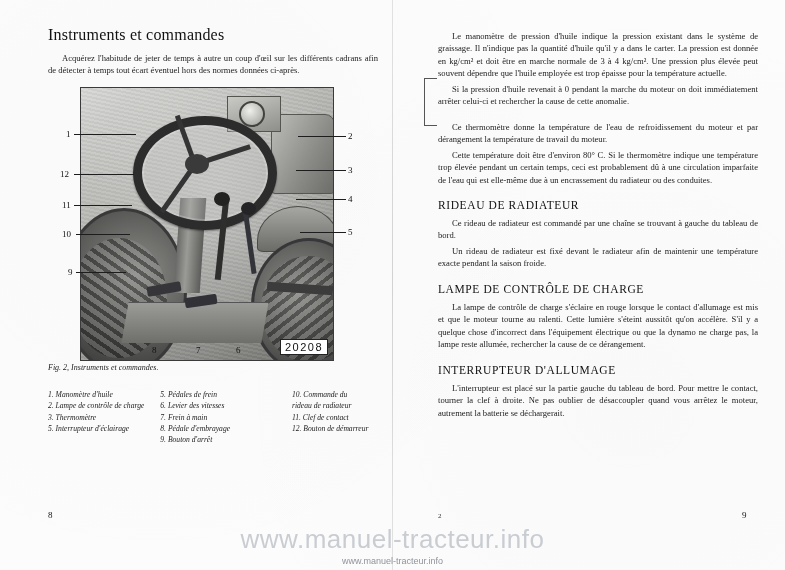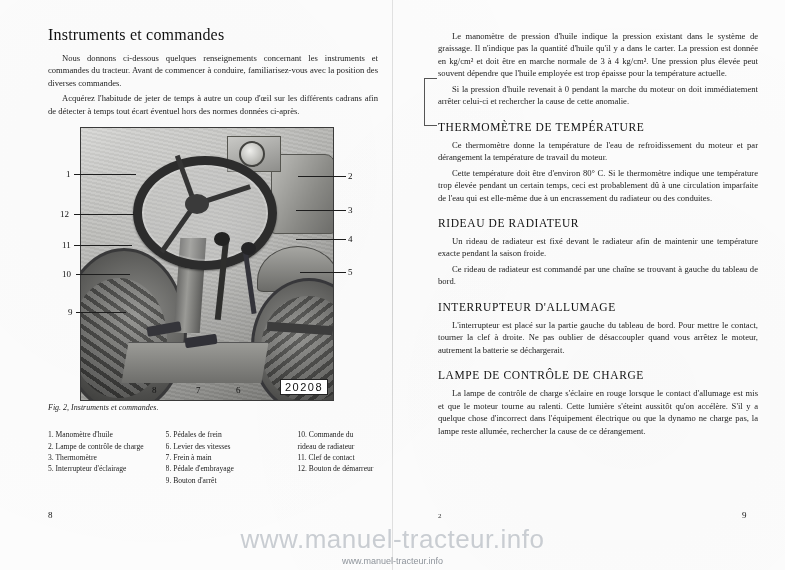--- a/index.html
+++ b/index.html
@@ -246,22 +246,23 @@
     width: 330px;
     text-align: left;
     font-size: 8px;
     font-style: italic;
     color: #1b1b1b;
   }
 
   .legend {
     margin-top: 12px;
     display: flex;
-    gap: 22px;
+    gap: 16px;
     font-size: 7.6px;
+    font-style: italic;
     line-height: 1.5;
     color: #1b1b1b;
   }
   .legend .lcol { flex: 1; }
   .legend .lcol.c1 { flex: 1.05; }
   .legend .lcol.c3 { flex: 0.95; margin-left: 25px; }
   .legend-item { white-space: nowrap; overflow: hidden; text-overflow: ellipsis; }
 
   .folio {
     position: absolute;
@@ -310,21 +311,20 @@
 <body>
 
 <div class="page">
 
   <div class="gutter"></div>
 
   <div class="col-left">
 
     <h1 class="doc-title">Instruments et commandes</h1>
 
-    <p class="body">Nous donnons ci-dessous quelques renseignements concernant les instruments et commandes du tracteur. Avant de commencer à conduire, familiarisez-vous avec la position des diverses commandes.</p>
     <p class="body">Acquérez l'habitude de jeter de temps à autre un coup d'œil sur les différents cadrans afin de détecter à temps tout écart éventuel hors des normes données ci-après.</p>
 
     <div class="figure-wrap">
 
       <div class="photo">
         <div class="bg-grain"></div>
         <div class="ph-shape hood"></div>
         <div class="ph-shape dash-panel"></div>
         <div class="ph-shape gauge"></div>
         <div class="ph-shape fender"></div>
@@ -409,40 +409,39 @@
   <div class="bracket"></div>
 
   <div class="col-right">
 
     <div class="sec-block first">
       <p class="body">Le manomètre de pression d'huile indique la pression existant dans le système de graissage. Il n'indique pas la quantité d'huile qu'il y a dans le carter. La pression est donnée en kg/cm² et doit être en marche normale de 3 à 4 kg/cm². Une pression plus élevée peut souvent dépendre que l'huile employée est trop épaisse pour la température actuelle.</p>
       <p class="body">Si la pression d'huile revenait à 0 pendant la marche du moteur on doit immédiatement arrêter celui-ci et rechercher la cause de cette anomalie.</p>
     </div>
 
     <div class="sec-block">
-      <h2 class="sec">THERMOMÈTRE DE TEMPÉRATURE</h2>
       <p class="body">Ce thermomètre donne la température de l'eau de refroidissement du moteur et par dérangement la température de travail du moteur.</p>
       <p class="body">Cette température doit être d'environ 80° C. Si le thermomètre indique une température trop élevée pendant un certain temps, ceci est probablement dû à une circulation imparfaite de l'eau qui est elle-même due à un encrassement du radiateur ou des conduites.</p>
     </div>
 
     <div class="sec-block">
       <h2 class="sec">RIDEAU DE RADIATEUR</h2>
+      <p class="body">Ce rideau de radiateur est commandé par une chaîne se trouvant à gauche du tableau de bord.</p>
       <p class="body">Un rideau de radiateur est fixé devant le radiateur afin de maintenir une température exacte pendant la saison froide.</p>
-      <p class="body">Ce rideau de radiateur est commandé par une chaîne se trouvant à gauche du tableau de bord.</p>
+    </div>
+
+    <div class="sec-block">
+      <h2 class="sec">LAMPE DE CONTRÔLE DE CHARGE</h2>
+      <p class="body">La lampe de contrôle de charge s'éclaire en rouge lorsque le contact d'allumage est mis et que le moteur tourne au ralenti. Cette lumière s'éteint aussitôt qu'on accélère. S'il y a quelque chose d'incorrect dans l'équipement électrique ou que la dynamo ne charge pas, la lampe reste allumée, rechercher la cause de ce dérangement.</p>
     </div>
 
     <div class="sec-block">
       <h2 class="sec">INTERRUPTEUR D'ALLUMAGE</h2>
       <p class="body">L'interrupteur est placé sur la partie gauche du tableau de bord. Pour mettre le contact, tourner la clef à droite. Ne pas oublier de désaccoupler quand vous arrêtez le moteur, autrement la batterie se déchargerait.</p>
     </div>
-
-    <div class="sec-block">
-      <h2 class="sec">LAMPE DE CONTRÔLE DE CHARGE</h2>
-      <p class="body">La lampe de contrôle de charge s'éclaire en rouge lorsque le contact d'allumage est mis et que le moteur tourne au ralenti. Cette lumière s'éteint aussitôt qu'on accélère. S'il y a quelque chose d'incorrect dans l'équipement électrique ou que la dynamo ne charge pas, la lampe reste allumée, rechercher la cause de ce dérangement.</p>
-    </div>
   </div>
 
   <div class="folio left">8</div>
   <div class="folio center">2</div>
   <div class="folio right">9</div>
 
   <div class="wm-main">www.manuel-tracteur.info</div>
   <div class="wm-sub">www.manuel-tracteur.info</div>
 </div>
 

